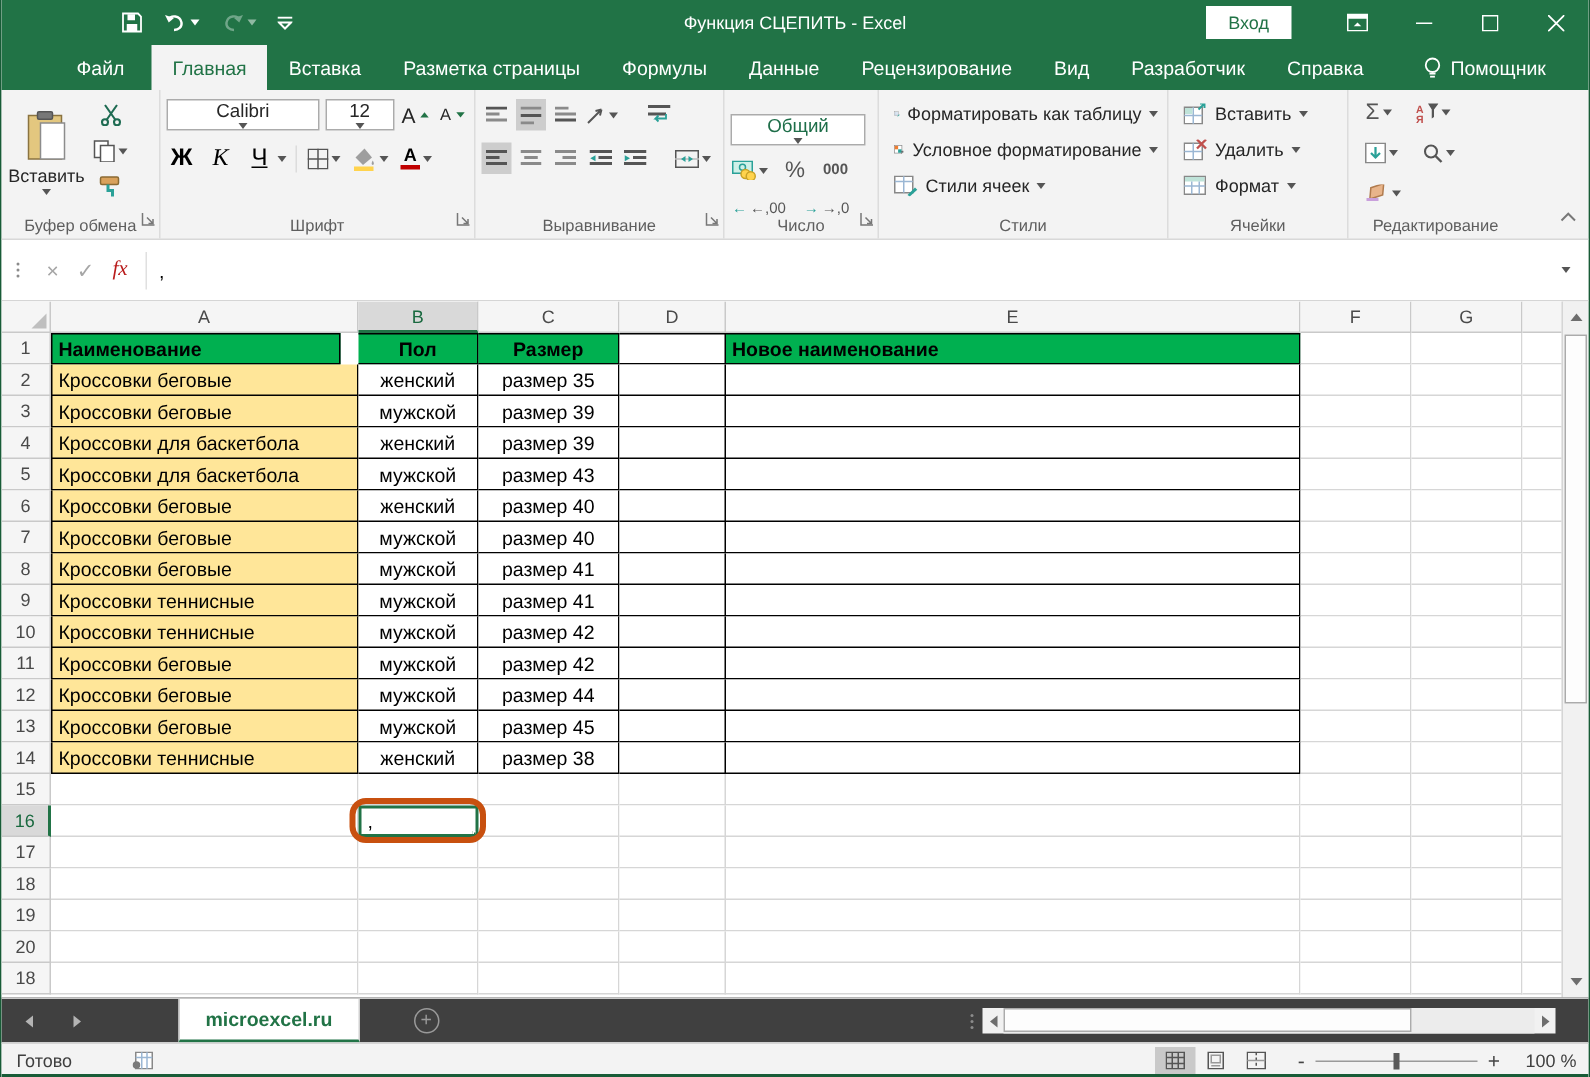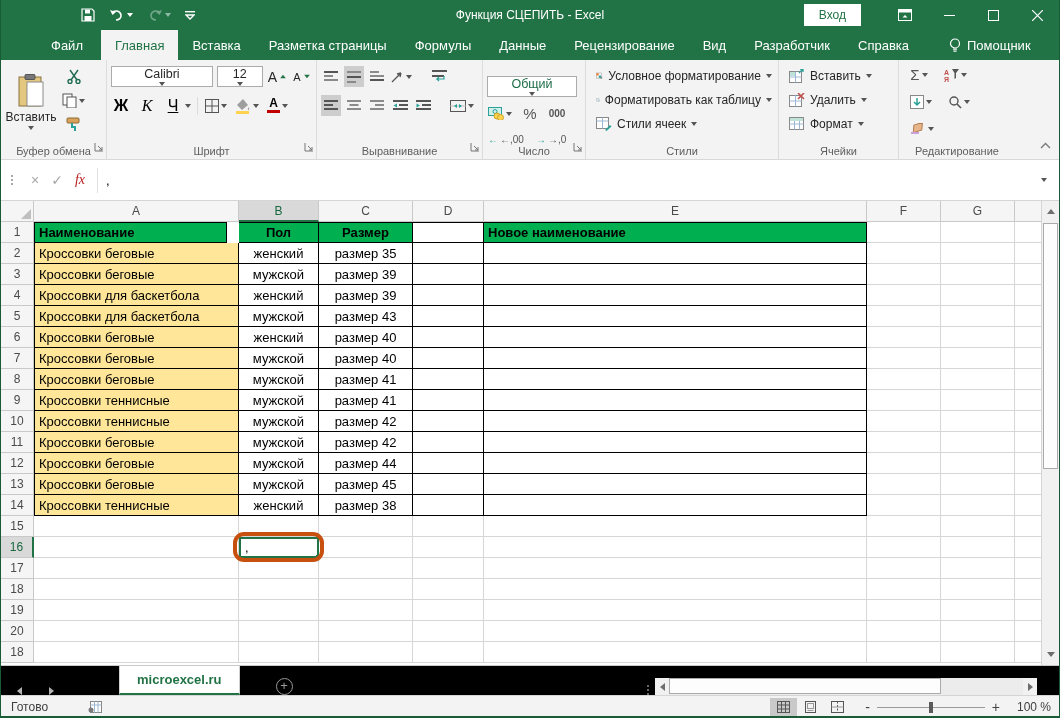--- a/index.html
+++ b/index.html
@@ -67,21 +67,21 @@
   .vsbar{position:absolute;right:0;top:201px;width:18px;height:464px;background:#F1F1F1;border-left:1px solid #D5D5D5;}
   .sbtn{position:absolute;left:0;width:17px;height:17px;display:flex;align-items:center;justify-content:center;}
   .vthumb{position:absolute;left:1px;top:22px;width:15px;height:246px;background:#FDFDFD;border:1px solid #ABABAB;}
   .tri-up{width:0;height:0;border-left:4px solid transparent;border-right:4px solid transparent;border-bottom:5px solid #6D6D6D;}
   .tri-dn{width:0;height:0;border-left:4px solid transparent;border-right:4px solid transparent;border-top:5px solid #6D6D6D;}
   .tri-l{width:0;height:0;border-top:4px solid transparent;border-bottom:4px solid transparent;border-right:5px solid #6D6D6D;}
   .tri-r{width:0;height:0;border-top:4px solid transparent;border-bottom:4px solid transparent;border-left:5px solid #6D6D6D;}
   .tri-l.dis{border-right-color:#B4B4B4;}
   .tri-r.dis{border-left-color:#B4B4B4;}
   
-  .sheetbar{position:absolute;left:0;top:665px;width:100%;height:30px;background:#000000;border-top:1px solid #C9C9C9;display:flex;align-items:flex-end;}
+  .sheetbar{position:absolute;left:0;top:665px;width:100%;height:30px;background:#404040;border-top:1px solid #C9C9C9;display:flex;align-items:center;}
   .navarr{width:20px;display:flex;justify-content:center;cursor:pointer;}
   .stab{margin-left:58px;height:29px;background:#fff;border-left:1px solid #D0D0D0;border-right:1px solid #D0D0D0;border-bottom:2px solid #217346;display:flex;align-items:center;padding:0 17px;font-size:13px;font-weight:bold;color:#217346;cursor:pointer;}
   .addsheet{margin-left:36px;width:17px;height:17px;border:1px solid #9A9A9A;border-radius:50%;color:#9A9A9A;font-size:13px;line-height:14px;text-align:center;cursor:pointer;}
   .vdots{margin-left:auto;display:flex;flex-direction:column;gap:2px;margin-right:6px;cursor:col-resize;}
   .vdots i{width:2px;height:2px;background:#8B8B8B;border-radius:50%;}
   .hsbar{width:382px;height:17px;display:flex;align-items:center;margin-right:22px;background:#F1F1F1;}
   .hbtn{width:14px;height:17px;display:flex;align-items:center;justify-content:center;cursor:pointer;}
   .htrack{flex:1;height:17px;background:#ECECEC;position:relative;}
   .hthumb{position:absolute;left:0;top:0;height:16px;width:272px;background:#FDFDFD;border:1px solid #ABABAB;}
   
@@ -424,35 +424,35 @@
             <path d="M1 1 v8 h8" fill="none" stroke="#777"></path>
             <path d="M4 4 l4 4 M8 5 v3 h-3" stroke="#777" fill="none"></path>
           </svg>
       </span>
       <div class="glabel">Число</div>
     </div>
 
     <div class="group" style="width:193px;padding-left:8px;">
       <div class="menubtn">
         <svg width="16" height="14" viewBox="0 0 16 14">
+            <rect x="0.5" y="0.5" width="12" height="11" fill="#fff" stroke="#888"></rect>
+            <path d="M0.5 4 h12 M0.5 8 h12 M4.5 0.5 v11 M8.5 0.5 v11" stroke="#9BB7D4"></path>
+            <path d="M9 13 L14 8 L15.5 9.5 L10.5 14 Z" fill="#2AA198"></path>
+          </svg>
+        <span>Форматировать как таблицу</span>
+          <span class="chev"></span>
+      </div>
+      <div class="menubtn">
+        <svg width="16" height="14" viewBox="0 0 16 14">
             <rect x="0.5" y="0.5" width="11" height="11" fill="#fff" stroke="#888"></rect>
             <rect x="1" y="1" width="5" height="5" fill="#ED7D31"></rect>
             <rect x="6" y="6" width="5" height="5" fill="#2AA198"></rect>
             <text x="10" y="13" font-size="8" fill="#444">≠</text>
           </svg>
         <span>Условное форматирование</span>
-          <span class="chev"></span>
-      </div>
-      <div class="menubtn">
-        <svg width="16" height="14" viewBox="0 0 16 14">
-            <rect x="0.5" y="0.5" width="12" height="11" fill="#fff" stroke="#888"></rect>
-            <path d="M0.5 4 h12 M0.5 8 h12 M4.5 0.5 v11 M8.5 0.5 v11" stroke="#9BB7D4"></path>
-            <path d="M9 13 L14 8 L15.5 9.5 L10.5 14 Z" fill="#2AA198"></path>
-          </svg>
-        <span>Форматировать как таблицу</span>
           <span class="chev"></span>
       </div>
       <div class="menubtn">
         <svg width="16" height="14" viewBox="0 0 16 14">
             <rect x="0.5" y="0.5" width="12" height="11" fill="#fff" stroke="#888"></rect>
             <path d="M0.5 4 h12 M6.5 0.5 v11" stroke="#9BB7D4"></path>
             <path d="M9 13 L14 8 L15.5 9.5 L10.5 14 Z" fill="#2AA198"></path>
           </svg>
         <span>Стили ячеек</span>
           <span class="chev"></span>

